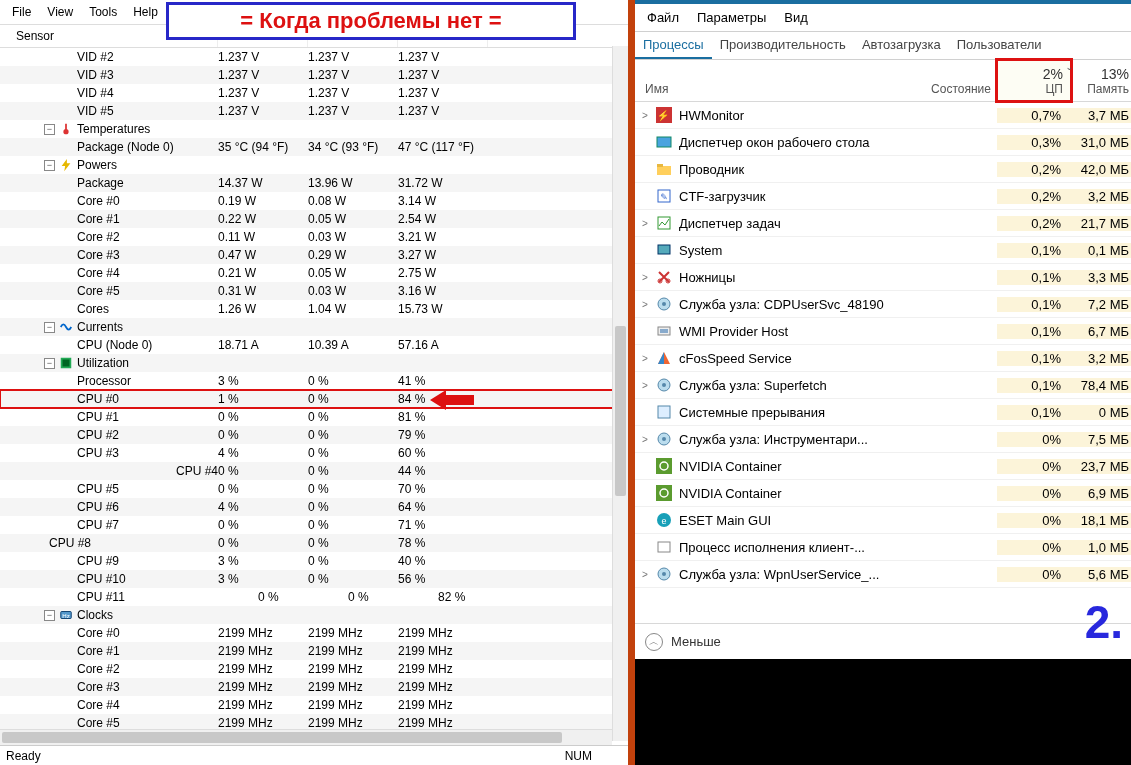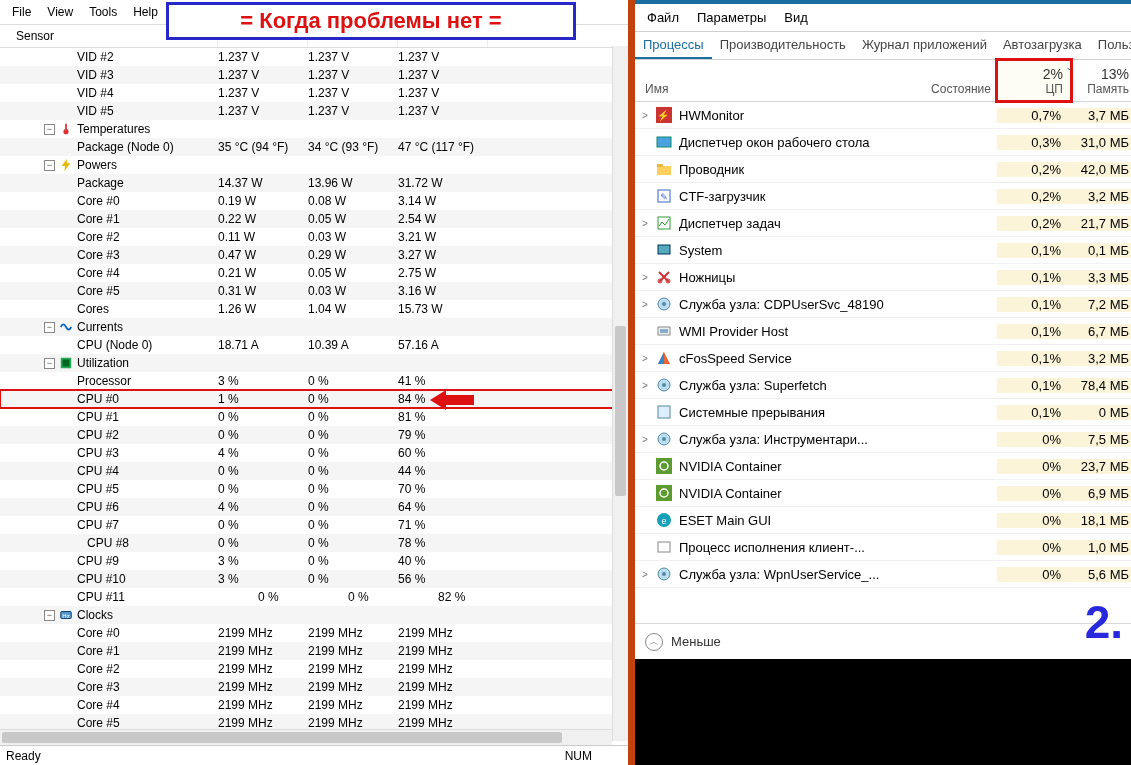--- a/index.html
+++ b/index.html
@@ -333,21 +333,21 @@
         <div class="row">
           <div class="lbl" style="width: 218px; padding-left: 62px;">
             <span style="display:inline-block;width:15px;"></span>
             <span class="name">CPU #3</span>
           </div>
           <div class="value-cell c-v">4 %</div>
           <div class="value-cell c-m">0 %</div>
           <div class="value-cell c-x">60 %</div>
         </div>
         <div class="row alt">
-          <div class="lbl" style="width: 218px; padding-left: 62px;">
+          <div class="lbl" style="width: 218px; padding-left: 62px; justify-content: flex-end;">
             <span style="display:inline-block;width:15px;"></span>
             <span class="name">CPU #4</span>
           </div>
           <div class="value-cell c-v">0 %</div>
           <div class="value-cell c-m">0 %</div>
           <div class="value-cell c-x">44 %</div>
         </div>
         <div class="row">
           <div class="lbl" style="width: 218px; padding-left: 62px;">
             <span style="display:inline-block;width:15px;"></span>
@@ -369,21 +369,21 @@
         <div class="row">
           <div class="lbl" style="width: 218px; padding-left: 62px;">
             <span style="display:inline-block;width:15px;"></span>
             <span class="name">CPU #7</span>
           </div>
           <div class="value-cell c-v">0 %</div>
           <div class="value-cell c-m">0 %</div>
           <div class="value-cell c-x">71 %</div>
         </div>
         <div class="row alt">
-          <div class="lbl" style="width: 218px; padding-left: 72px;">
+          <div class="lbl" style="width: 218px; padding-left: 34px;">
             <span style="display:inline-block;width:15px;"></span>
             <span class="name">CPU #8</span>
           </div>
           <div class="value-cell c-v">0 %</div>
           <div class="value-cell c-m">0 %</div>
           <div class="value-cell c-x">78 %</div>
         </div>
         <div class="row">
           <div class="lbl" style="width: 218px; padding-left: 62px;">
             <span style="display:inline-block;width:15px;"></span>
@@ -514,21 +514,20 @@
   <div class="right-pane">
     <div class="rp-title"></div>
     <div class="rp-menubar" id="right-menubar">
         <span>Файл</span>
         <span>Параметры</span>
         <span>Вид</span>
       </div>
     <div class="rp-tabs" id="right-tabs">
         <div class="rp-tab active">Процессы</div>
         <div class="rp-tab">Производительность</div>
-        <div class="rp-tab">Журнал приложений</div>
         <div class="rp-tab">Автозагрузка</div>
         <div class="rp-tab">Пользователи</div>
       </div>
     <div class="rp-header">
       <div class="imya">Имя</div>
       <div class="sost">Состояние</div>
 
       <div class="cpu-col">
         <span class="sort-caret" style="top:2px; right:58px;">⌄</span>
         <span class="pct">2%</span>

